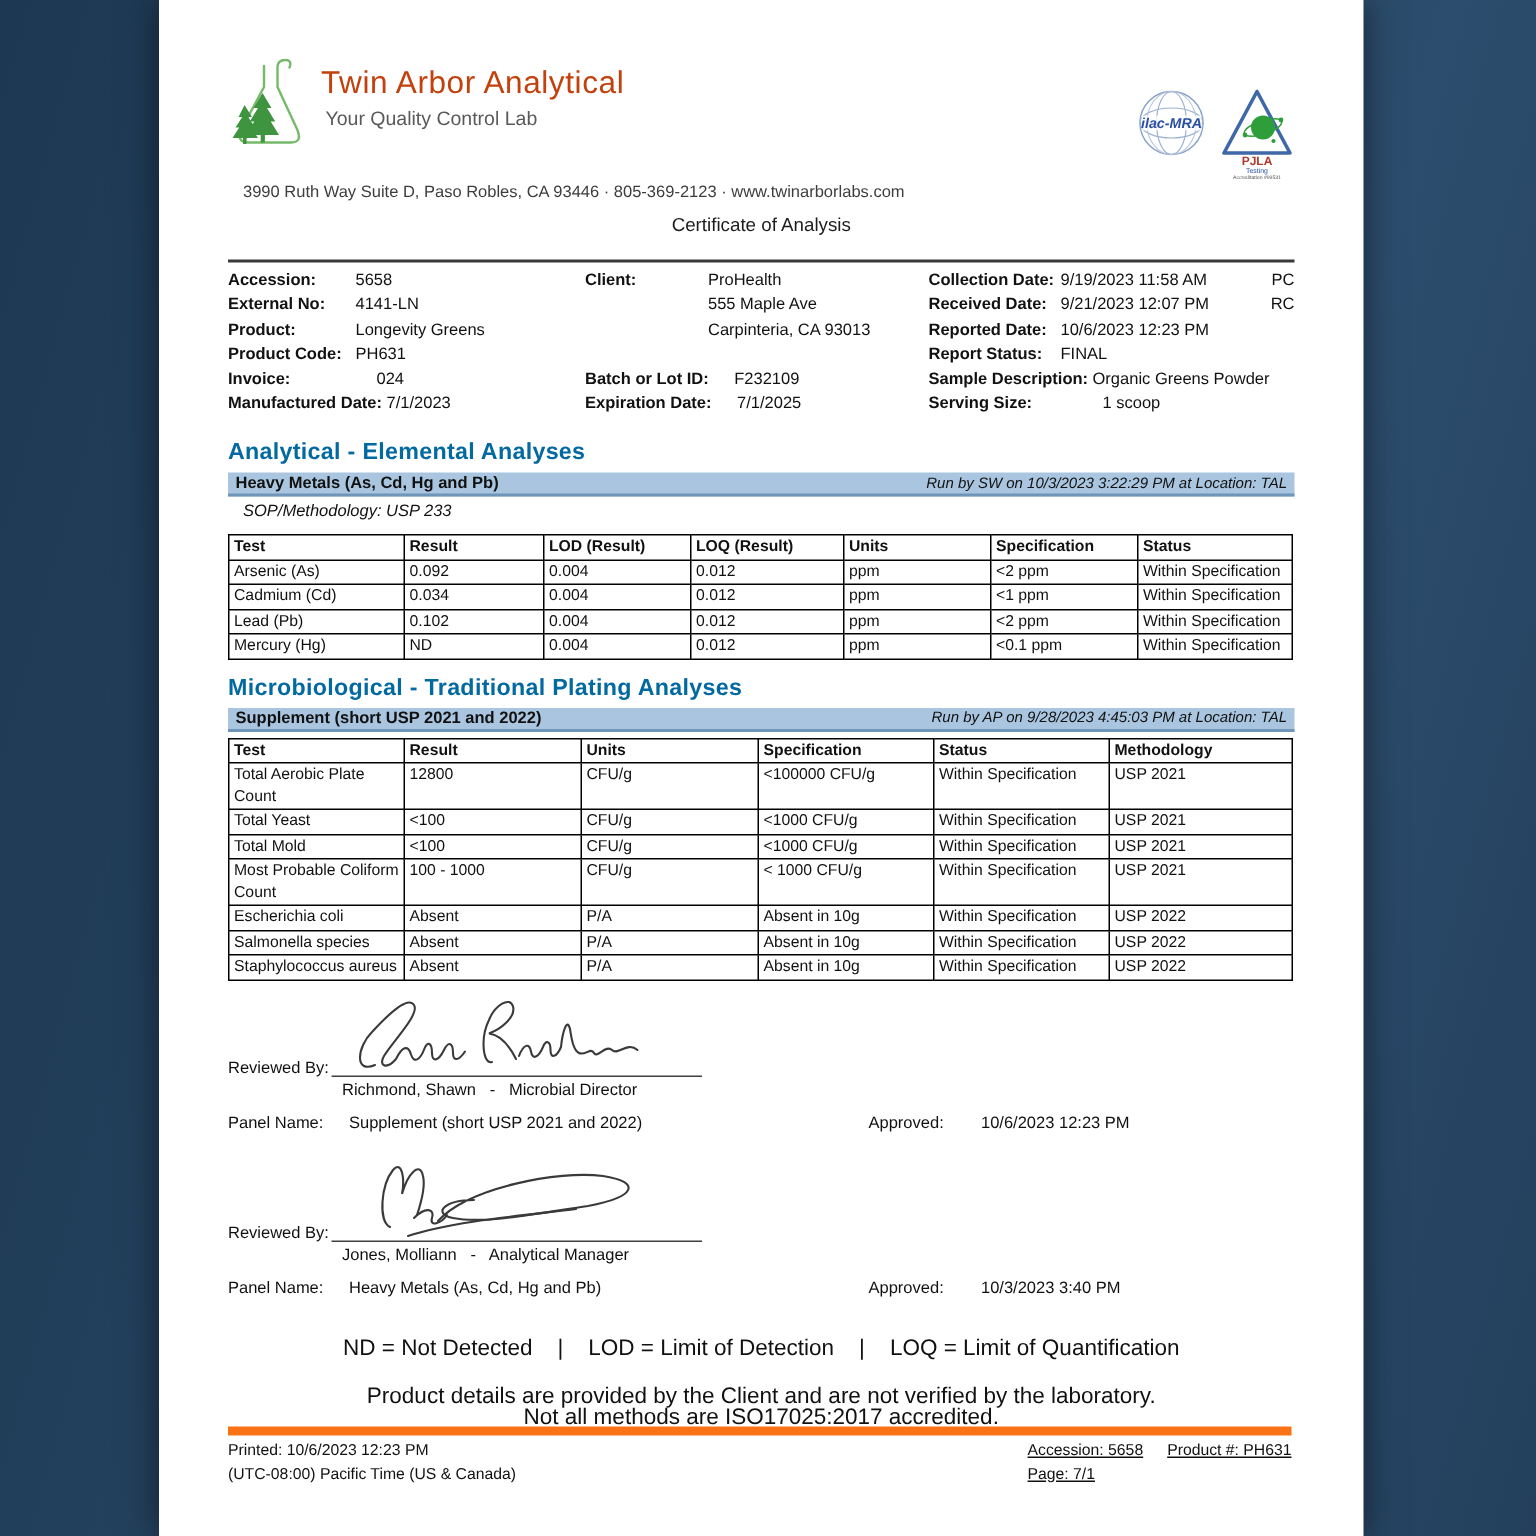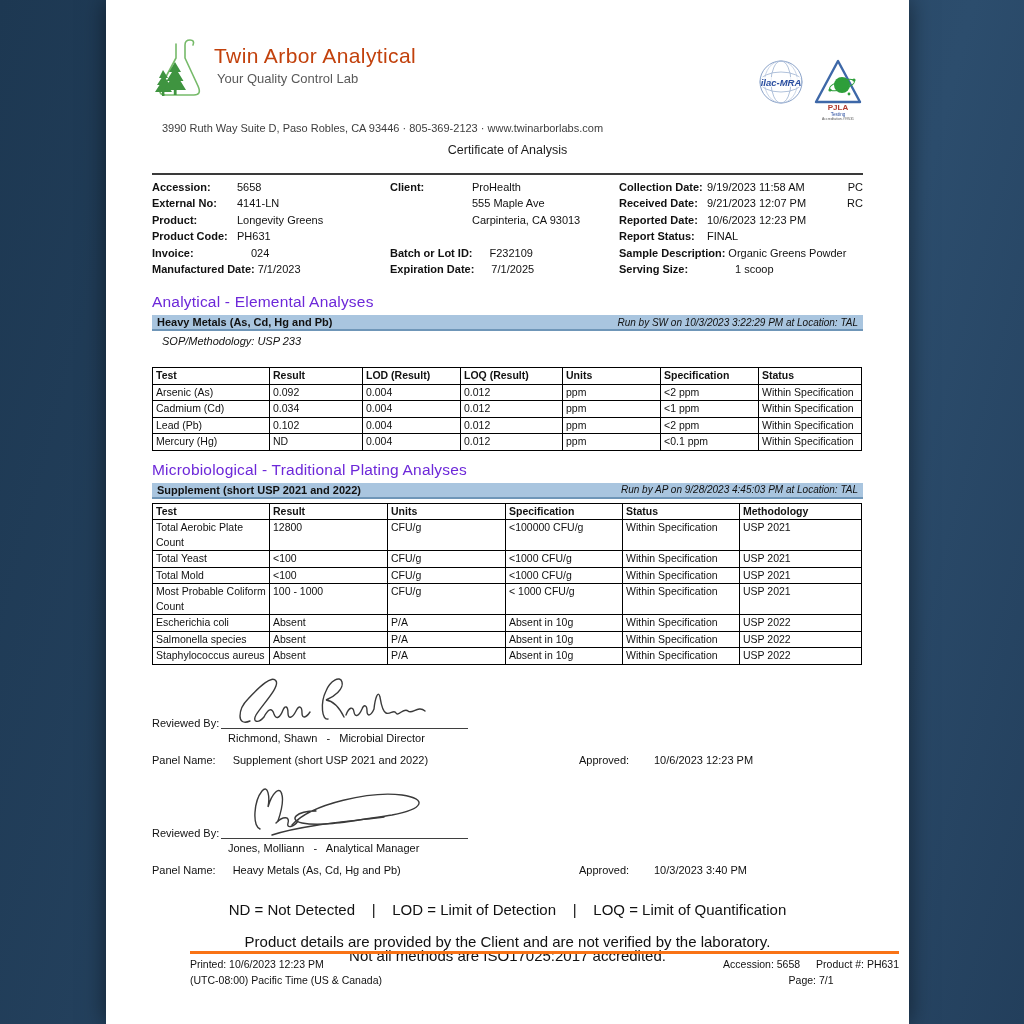--- a/index.html
+++ b/index.html
@@ -32,25 +32,25 @@
   .lbl { font-weight:bold; flex:0 0 auto; }
   .info .c1 .lbl { min-width:85px; padding-right:3px; }
   .info .c2 .lbl { min-width:82px; padding-right:3px; }
   .info .c3 .lbl { min-width:88px; padding-right:3px; }
   .addr-indent { margin-left:82px; line-height:16.4px; }
   .tag { margin-left:auto; padding-left:6px; }
   .pad14 { padding-left:14px; }
   .pad28 { padding-left:28px; }
 
   
-  .sec-title { font-size:15.5px; font-weight:normal; color:#6d28d9; margin-top:10px; margin-bottom:4px; letter-spacing:.2px; }
+  .sec-title { font-size:15.5px; font-weight:bold; color:#0369a1; margin-top:10px; margin-bottom:4px; letter-spacing:.2px; }
   .banner { background:#a9c5df; border-bottom:2px solid #6f96b8; display:flex; align-items:center; padding:1px 5px; font-size:11px; min-height:16px; }
   .banner .bl { font-weight:bold; }
   .banner .br { margin-left:auto; font-style:italic; font-size:10px; }
-  .sop { font-style:italic; font-size:11px; margin:4px 0 20px 10px; }
+  .sop { font-style:italic; font-size:11px; margin:4px 0 9px 10px; }
 
   table { border-collapse:collapse; table-layout:fixed; width:709px; font-size:10.5px; }
   th, td { border:1px solid #000; padding:0 3px 1px 3px; text-align:left; vertical-align:top; line-height:14.5px; overflow:hidden; }
   th { font-weight:bold; }
   .micro-table { margin-top:4px; }
 
   
   .sig-block { position:relative; font-size:11px; }
   .sig-art { position:relative; height:44px; }
   .sig-art svg { position:absolute; left:80px; bottom:-10px; }
@@ -64,24 +64,24 @@
   .approved-value { position:absolute; left:502px; }
 
   
   .notes { margin-top:22px; text-align:center; font-size:15px; }
   .notes .abbrev { white-space:pre; }
   .disclaimer { margin-top:17px; line-height:14px; }
 
   
   .footer {
     position:absolute; left:46px; width:709px; top:951px;
-    border-top:3px solid #f97316; padding-top:3px;
-    display:flex; justify-content:space-between; font-size:10.5px; line-height:15.5px;margin-left:38px;
+    border-top:6px solid #f97316; padding-top:3px;
+    display:flex; justify-content:space-between; font-size:10.5px; line-height:15.5px;
   }
-  .footer .right { text-align:center; }
+  .footer .right { text-align:left;text-decoration:underline; }
   .gap { display:inline-block; width:16px; }
 </style>
 </head>
 <body>
 
 <div class="page">
   <div class="content">
 
     <div class="header">
       <svg class="logo-flask" viewBox="0 0 58 66">

